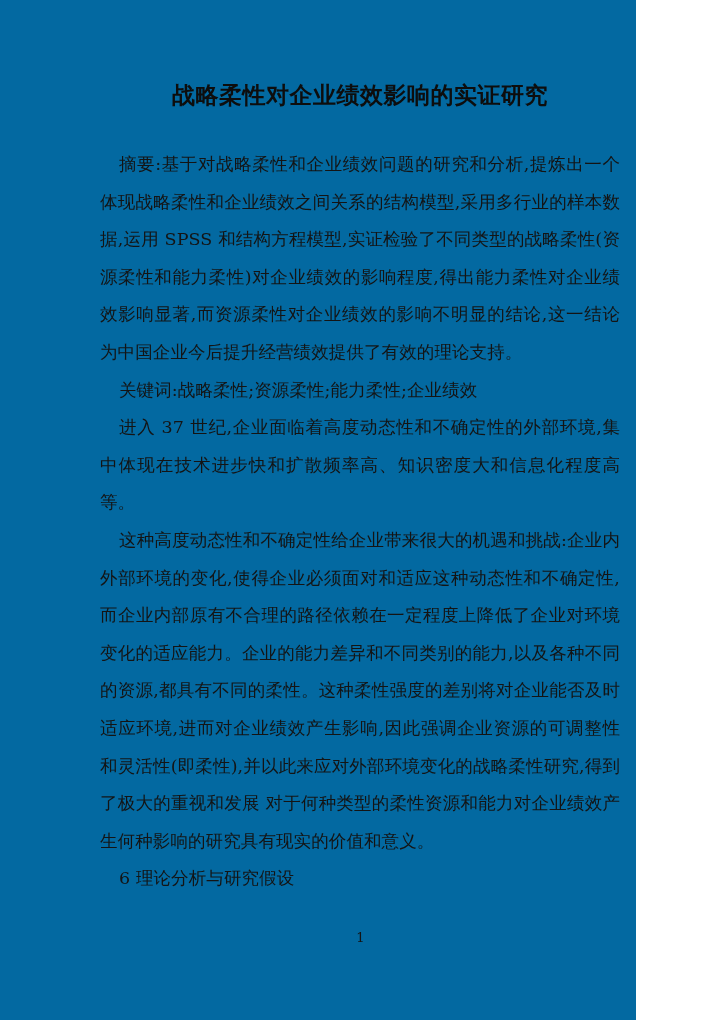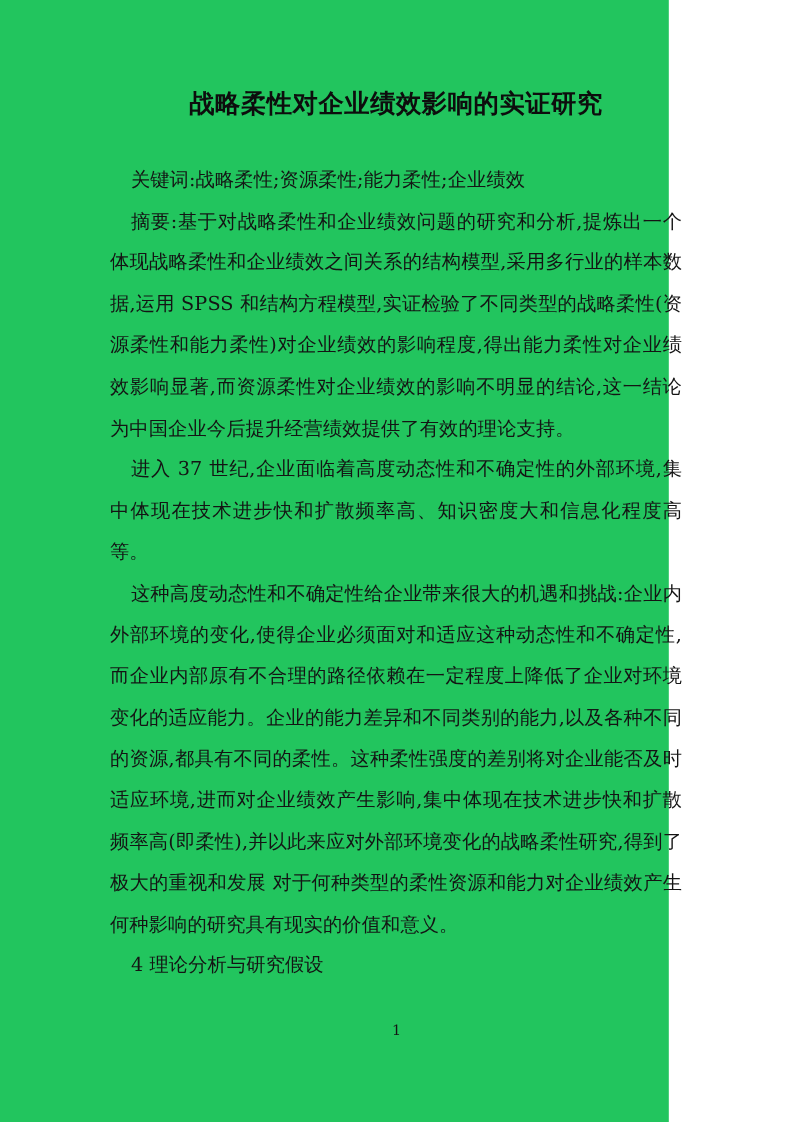--- a/index.html
+++ b/index.html
@@ -17,21 +17,22 @@
     color: #111111;
     -webkit-font-smoothing: antialiased;
   }
 
   #page {
     position: absolute;
     left: 0;
     top: 0;
     width: 608px;
     height: 1020px;
-    background: #22c55e;
+    background: #0369a1;
+    padding-left: 28px;
   }
 
   
   #content {
     position: absolute;
     left: 100px;
     top: 78px;
     width: 520px;
   }
 
@@ -82,28 +83,28 @@
 </style>
 </head>
 <body>
 
 <div id="page">
 
   <div id="content">
 
     <h1 class="doc-title">战略柔性对企业绩效影响的实证研究</h1>
 
+    <p class="para indent">摘要:基于对战略柔性和企业绩效问题的研究和分析,提炼出一个体现战略柔性和企业绩效之间关系的结构模型,采用多行业的样本数据,运用 SPSS 和结构方程模型,实证检验了不同类型的战略柔性(资源柔性和能力柔性)对企业绩效的影响程度,得出能力柔性对企业绩效影响显著,而资源柔性对企业绩效的影响不明显的结论,这一结论为中国企业今后提升经营绩效提供了有效的理论支持。</p>
+
     <p class="para indent">关键词:战略柔性;资源柔性;能力柔性;企业绩效</p>
-
-    <p class="para indent">摘要:基于对战略柔性和企业绩效问题的研究和分析,提炼出一个体现战略柔性和企业绩效之间关系的结构模型,采用多行业的样本数据,运用 SPSS 和结构方程模型,实证检验了不同类型的战略柔性(资源柔性和能力柔性)对企业绩效的影响程度,得出能力柔性对企业绩效影响显著,而资源柔性对企业绩效的影响不明显的结论,这一结论为中国企业今后提升经营绩效提供了有效的理论支持。</p>
 
     <p class="para indent">进入 37 世纪,企业面临着高度动态性和不确定性的外部环境,集中体现在技术进步快和扩散频率高、知识密度大和信息化程度高等。</p>
 
-    <p class="para indent">这种高度动态性和不确定性给企业带来很大的机遇和挑战:企业内外部环境的变化,使得企业必须面对和适应这种动态性和不确定性,而企业内部原有不合理的路径依赖在一定程度上降低了企业对环境变化的适应能力。企业的能力差异和不同类别的能力,以及各种不同的资源,都具有不同的柔性。这种柔性强度的差别将对企业能否及时适应环境,进而对企业绩效产生影响,集中体现在技术进步快和扩散频率高(即柔性),并以此来应对外部环境变化的战略柔性研究,得到了极大的重视和发展 对于何种类型的柔性资源和能力对企业绩效产生何种影响的研究具有现实的价值和意义。</p>
+    <p class="para indent">这种高度动态性和不确定性给企业带来很大的机遇和挑战:企业内外部环境的变化,使得企业必须面对和适应这种动态性和不确定性,而企业内部原有不合理的路径依赖在一定程度上降低了企业对环境变化的适应能力。企业的能力差异和不同类别的能力,以及各种不同的资源,都具有不同的柔性。这种柔性强度的差别将对企业能否及时适应环境,进而对企业绩效产生影响,因此强调企业资源的可调整性和灵活性(即柔性),并以此来应对外部环境变化的战略柔性研究,得到了极大的重视和发展 对于何种类型的柔性资源和能力对企业绩效产生何种影响的研究具有现实的价值和意义。</p>
 
-    <p class="heading">4 理论分析与研究假设</p>
+    <p class="heading">6 理论分析与研究假设</p>
 
 
   </div>
 
   <div class="page-number">1</div>
 
 </div>
 
 </body></html>

